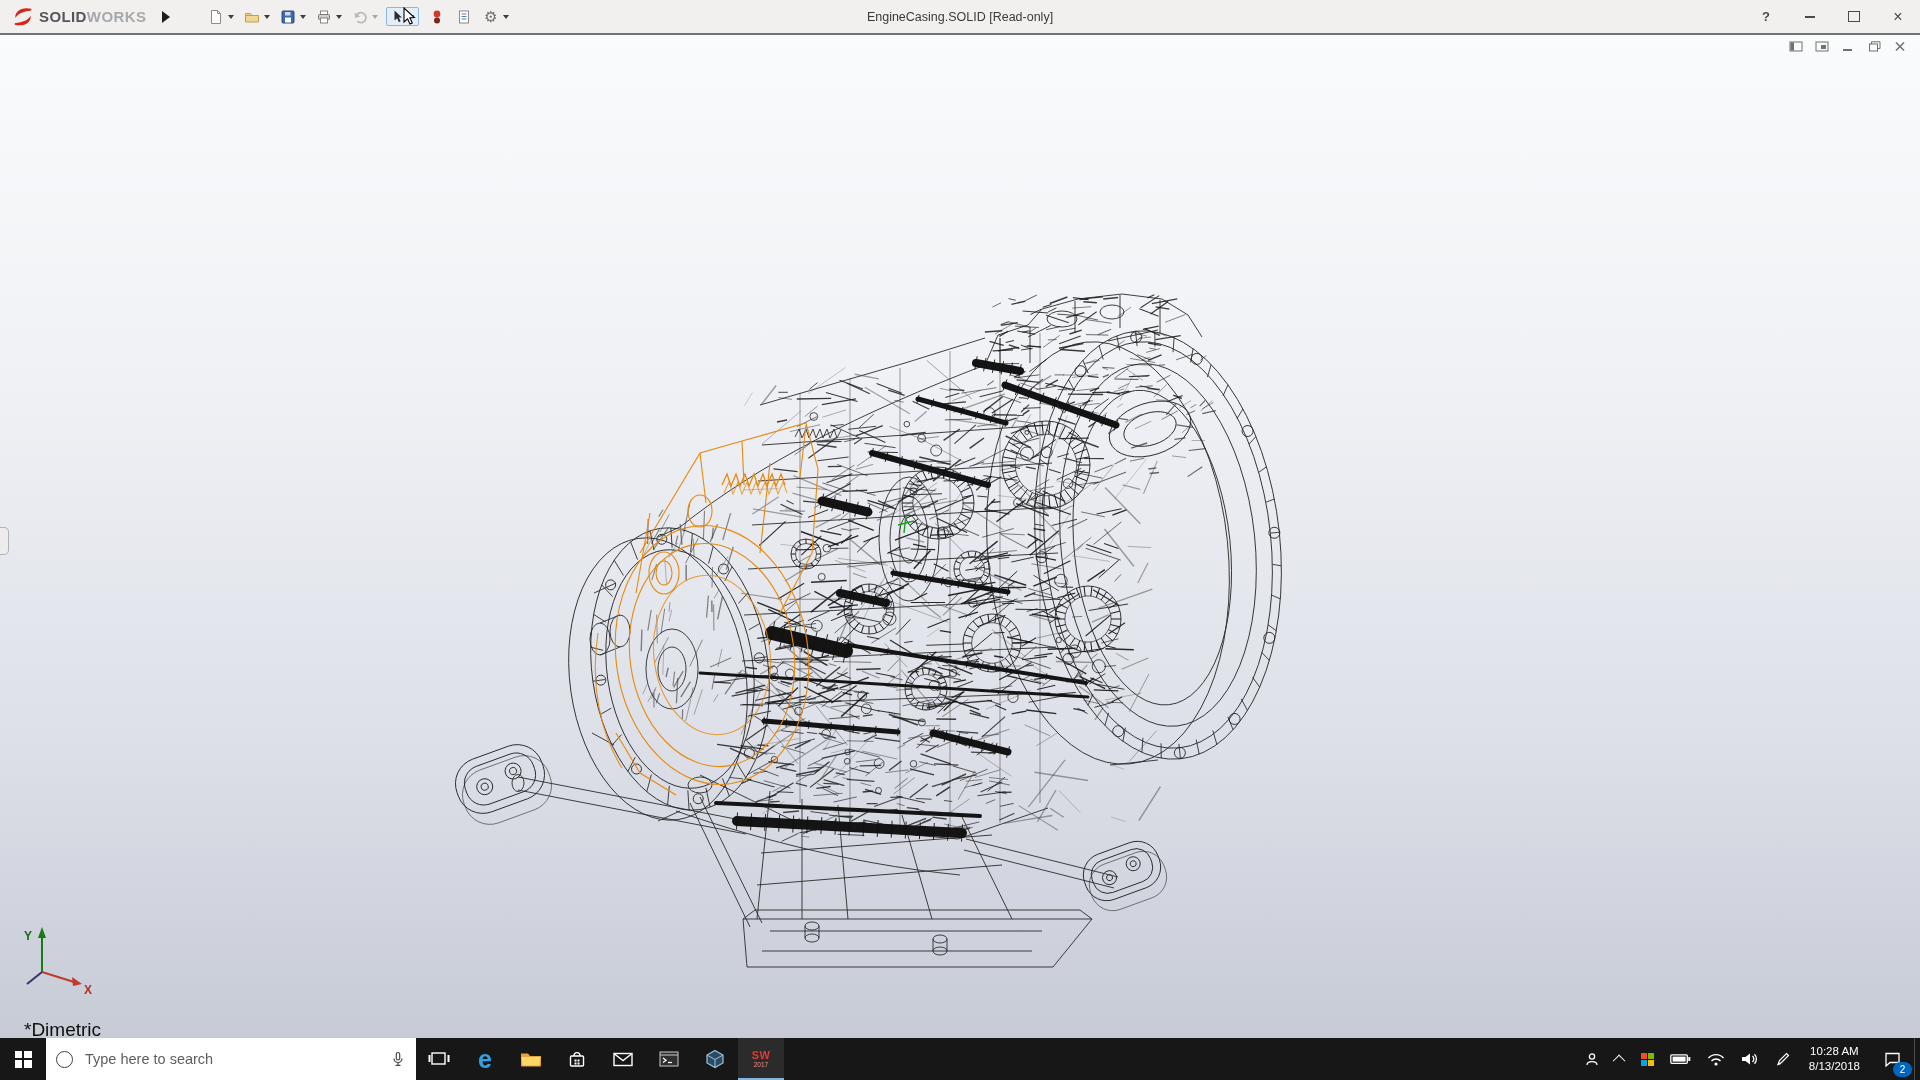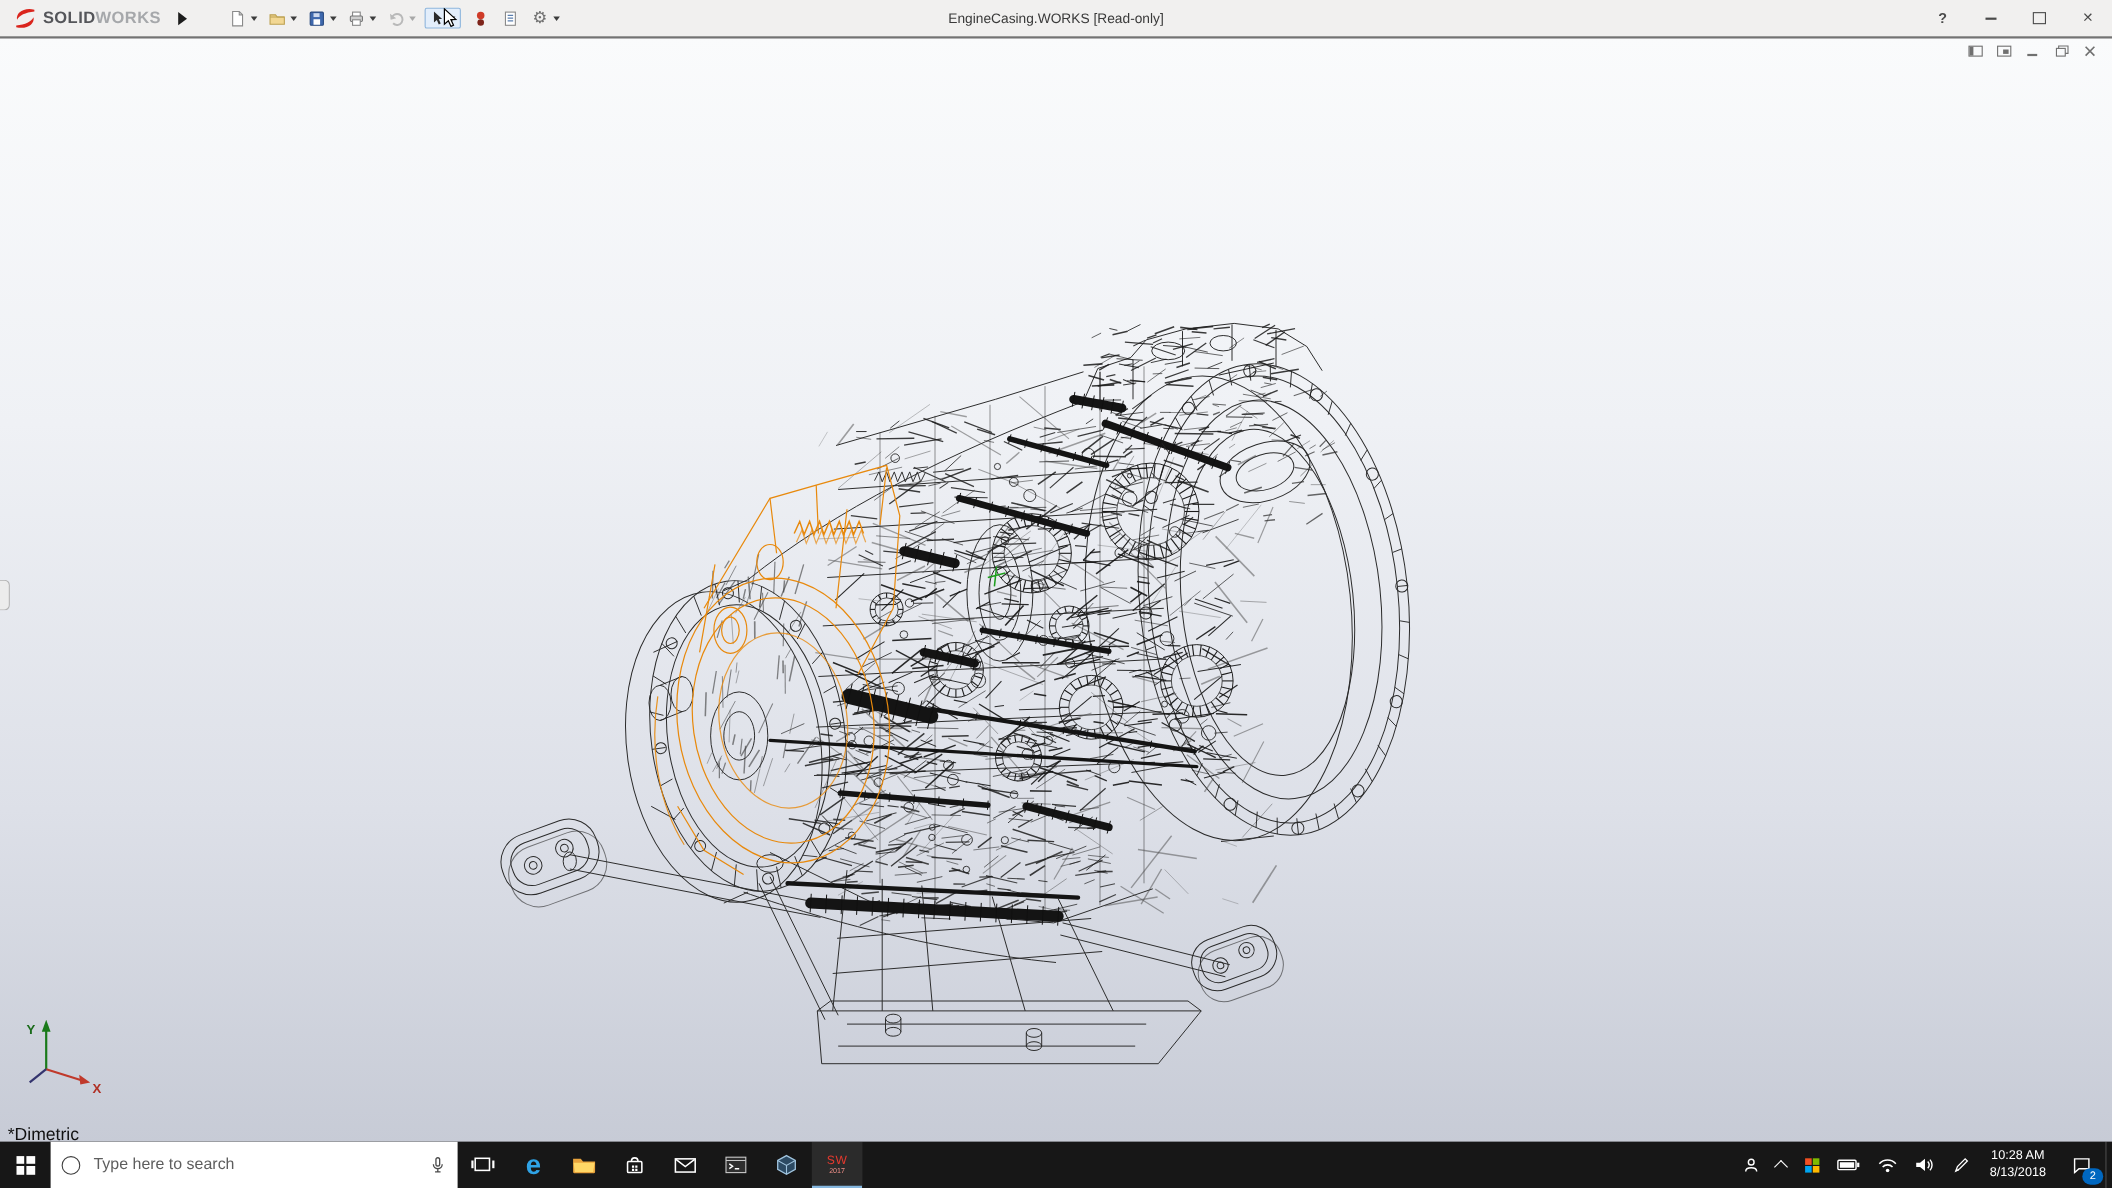--- a/index.html
+++ b/index.html
@@ -33,42 +33,42 @@
   .max-glyph{width:10px;height:9px;border:1.5px solid #4a4a4a;}
   .close-glyph{font-size:16px;line-height:1;color:#4a4a4a;}
 
   
   .viewport{position:absolute;top:33px;bottom:42px;left:0;right:0;overflow:hidden;
     background:linear-gradient(180deg,#fafbfc 0%,#eff1f5 35%,#dde0e8 70%,#c7cbd6 100%);}
   #wiresvg{position:absolute;left:0;top:0;width:1920px;height:1005px;}
   .child-controls{position:absolute;top:7px;right:12px;display:flex;gap:11px;z-index:4;}
   .cc{display:flex;align-items:center;justify-content:center;}
   .triad{position:absolute;left:12px;bottom:36px;}
-  .view-label{position:absolute;left:7px;bottom:-3px;font-size:16px;color:#101010;}
+  .view-label{position:absolute;left:24px;bottom:-3px;font-size:19px;color:#101010;}
   .left-tab{position:absolute;left:0;top:494px;width:8px;height:26px;background:#ececec;
     border:1px solid #b2b2b2;border-left:none;border-radius:0 5px 5px 0;}
   .cursor-overlay{position:absolute;left:400px;top:7px;z-index:99;pointer-events:none;}
 
   
   .taskbar{position:absolute;left:0;right:0;bottom:0;height:42px;background:#171717;
     display:flex;align-items:stretch;z-index:30;color:#fff;}
   .tb-btn{width:46px;display:flex;align-items:center;justify-content:center;}
   .winlogo{width:17px;height:17px;display:grid;grid-template-columns:1fr 1fr;
     grid-template-rows:1fr 1fr;gap:1.5px;}
   .winlogo span{background:#fdfdfd;}
   .search{width:350px;background:#ffffff;display:flex;align-items:center;padding:0 10px;gap:10px;}
   .ring{width:15px;height:15px;border:1.8px solid #3f3f3f;border-radius:50%;flex:none;}
   .search input{border:none;outline:none;flex:1;font-size:14.5px;color:#444;background:transparent;
     font-family:"Liberation Sans",sans-serif;}
   .search input::placeholder{color:#5e5e5e;opacity:1;}
   .app{width:46px;display:flex;align-items:center;justify-content:center;position:relative;}
   .app.active{background:rgba(255,255,255,.09);box-shadow:inset 0 -2px 0 #85b6de;}
   .edge-glyph{font-size:25px;font-weight:bold;color:#2fa3e6;line-height:1;}
   .sw-tile{display:flex;flex-direction:column;align-items:center;line-height:1;}
-  .sw-tile .l1{font-size:11px;font-weight:normal;color:#e6392e;letter-spacing:.5px;}
+  .sw-tile .l1{font-size:11px;font-weight:bold;color:#e6392e;letter-spacing:.5px;}
   .sw-tile .l2{font-size:6.5px;color:#f08f88;margin-top:1px;}
   .tray{margin-left:auto;display:flex;align-items:center;height:100%;}
   .tray-btn{height:100%;padding:0 8px;display:flex;align-items:center;justify-content:center;}
   .chev{width:8px;height:8px;border-top:1.6px solid #fff;border-left:1.6px solid #fff;
     transform:rotate(45deg) translateY(2px);}
   .msq{width:13px;height:13px;display:grid;grid-template-columns:1fr 1fr;grid-template-rows:1fr 1fr;gap:1px;}
   .clock{display:flex;flex-direction:column;justify-content:center;text-align:center;
     font-size:11.5px;line-height:15px;padding:12px 10px;}
   .action{position:relative;width:44px;height:100%;display:flex;align-items:center;justify-content:center;}
   .badge{position:absolute;right:2px;bottom:3px;min-width:15px;height:15px;border-radius:8px;
@@ -164,21 +164,21 @@
           </span>
       </div>
       <div class="tgroup">
         <span class="ticon">
           <span class="gear-glyph">⚙</span>
         </span>
         <span class="caret"></span>
       </div>
     </div>
 
-    <div class="doc-title">EngineCasing.WORKS [Read-only]</div>
+    <div class="doc-title">EngineCasing.SOLID [Read-only]</div>
 
     <div class="win-controls">
       <span class="wc wc-help">?</span>
       <span class="wc">
           <span class="min-glyph"></span>
         </span>
       <span class="wc">
           <span class="max-glyph"></span>
         </span>
       <span class="wc">

